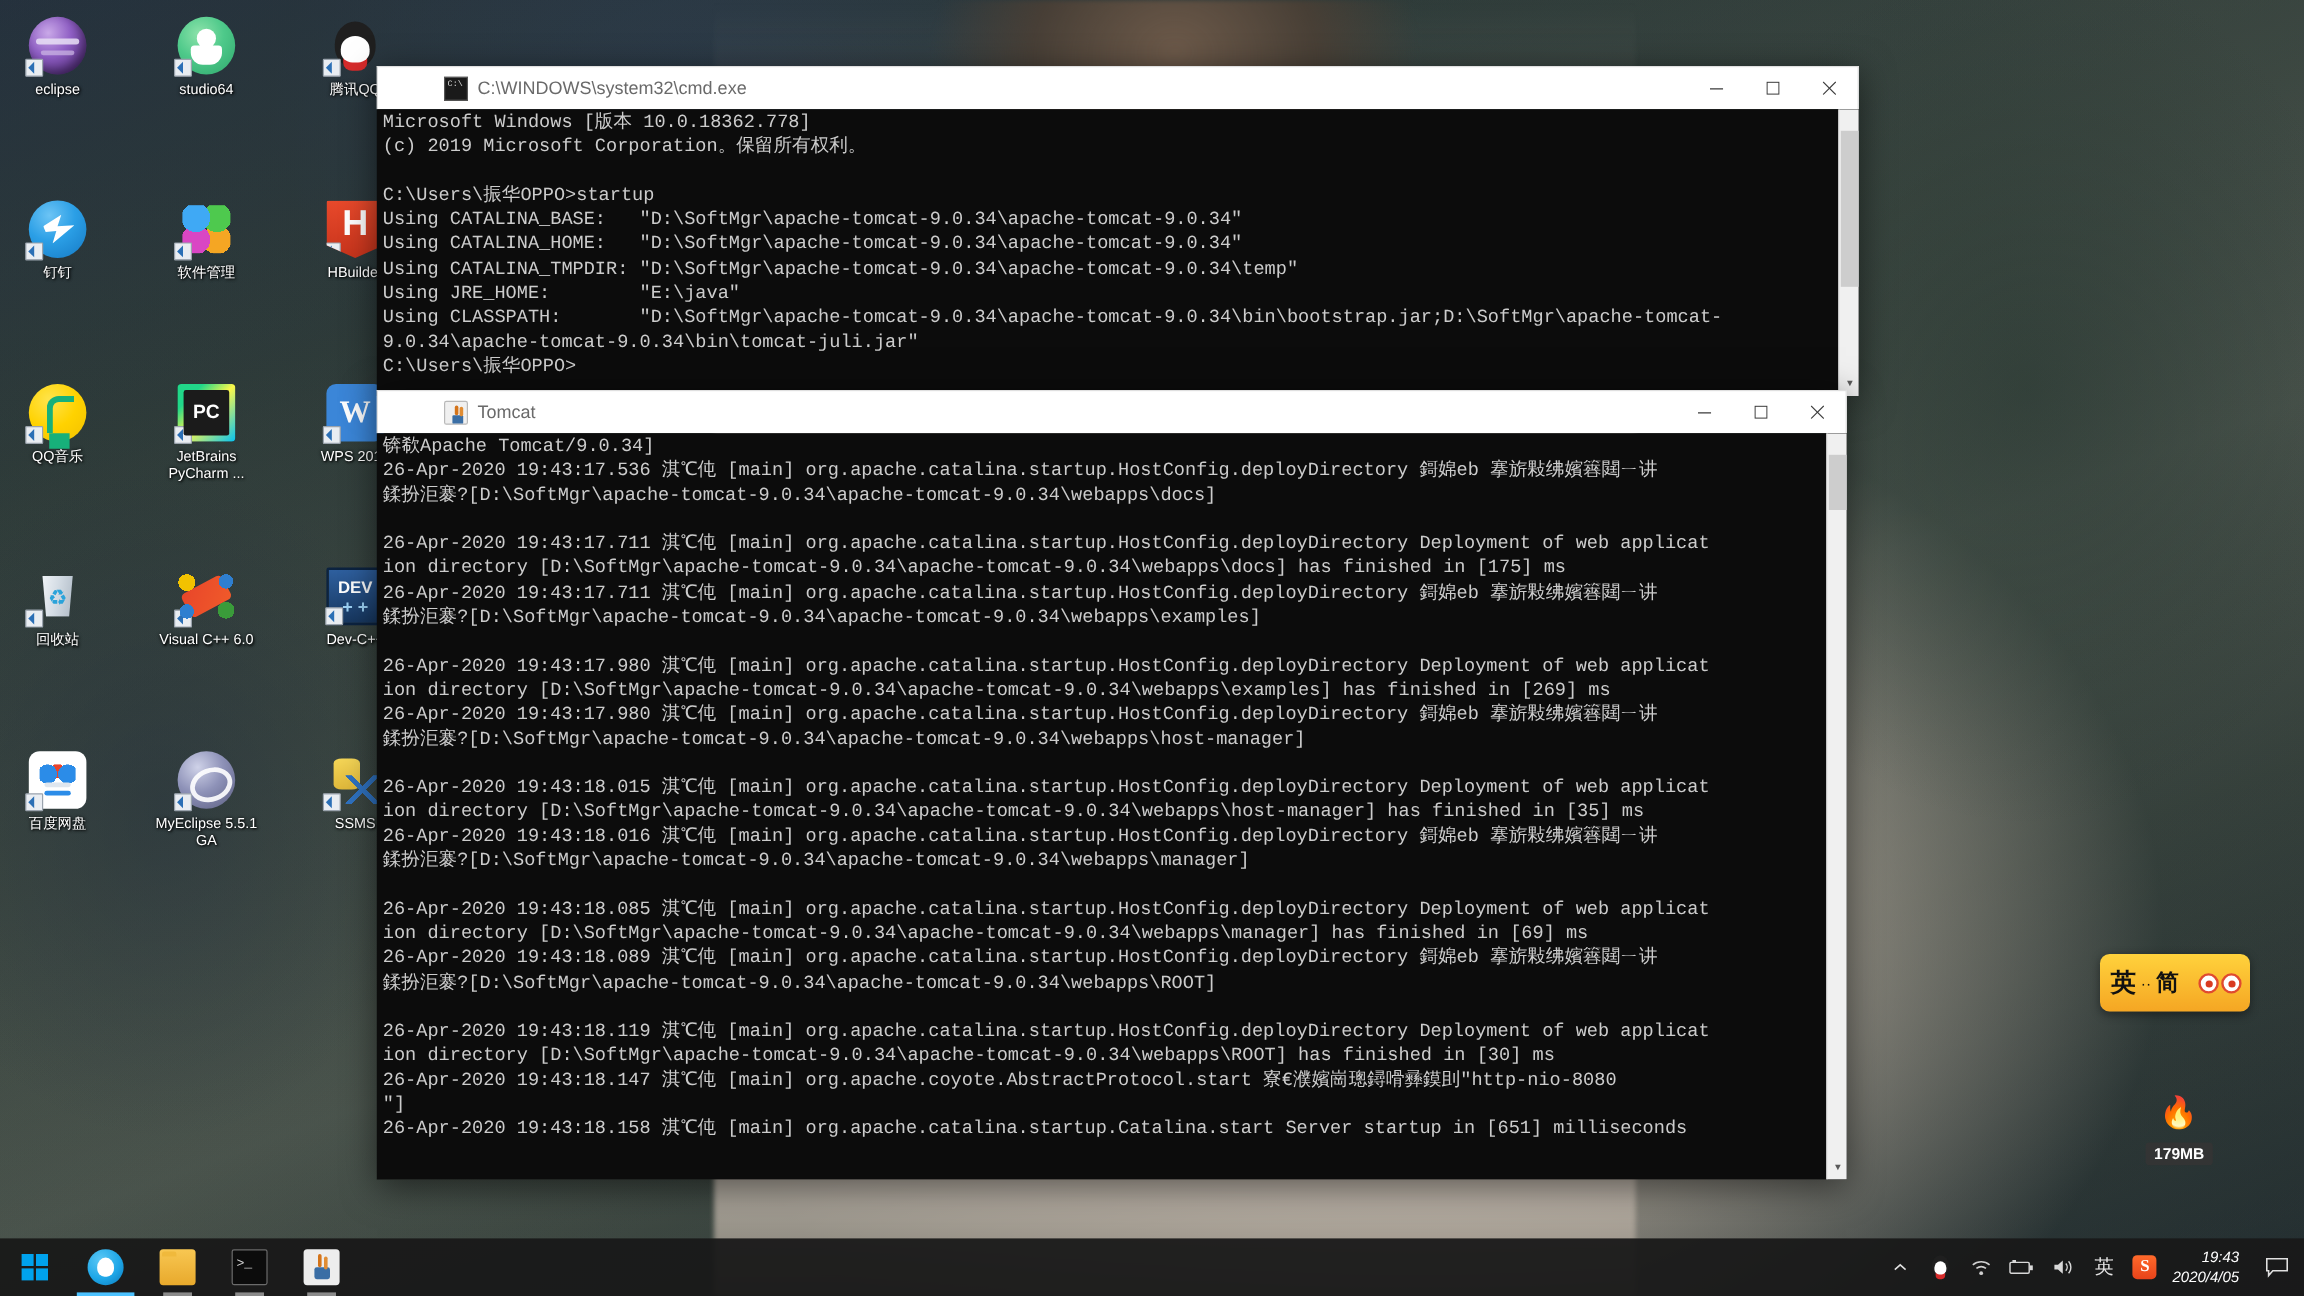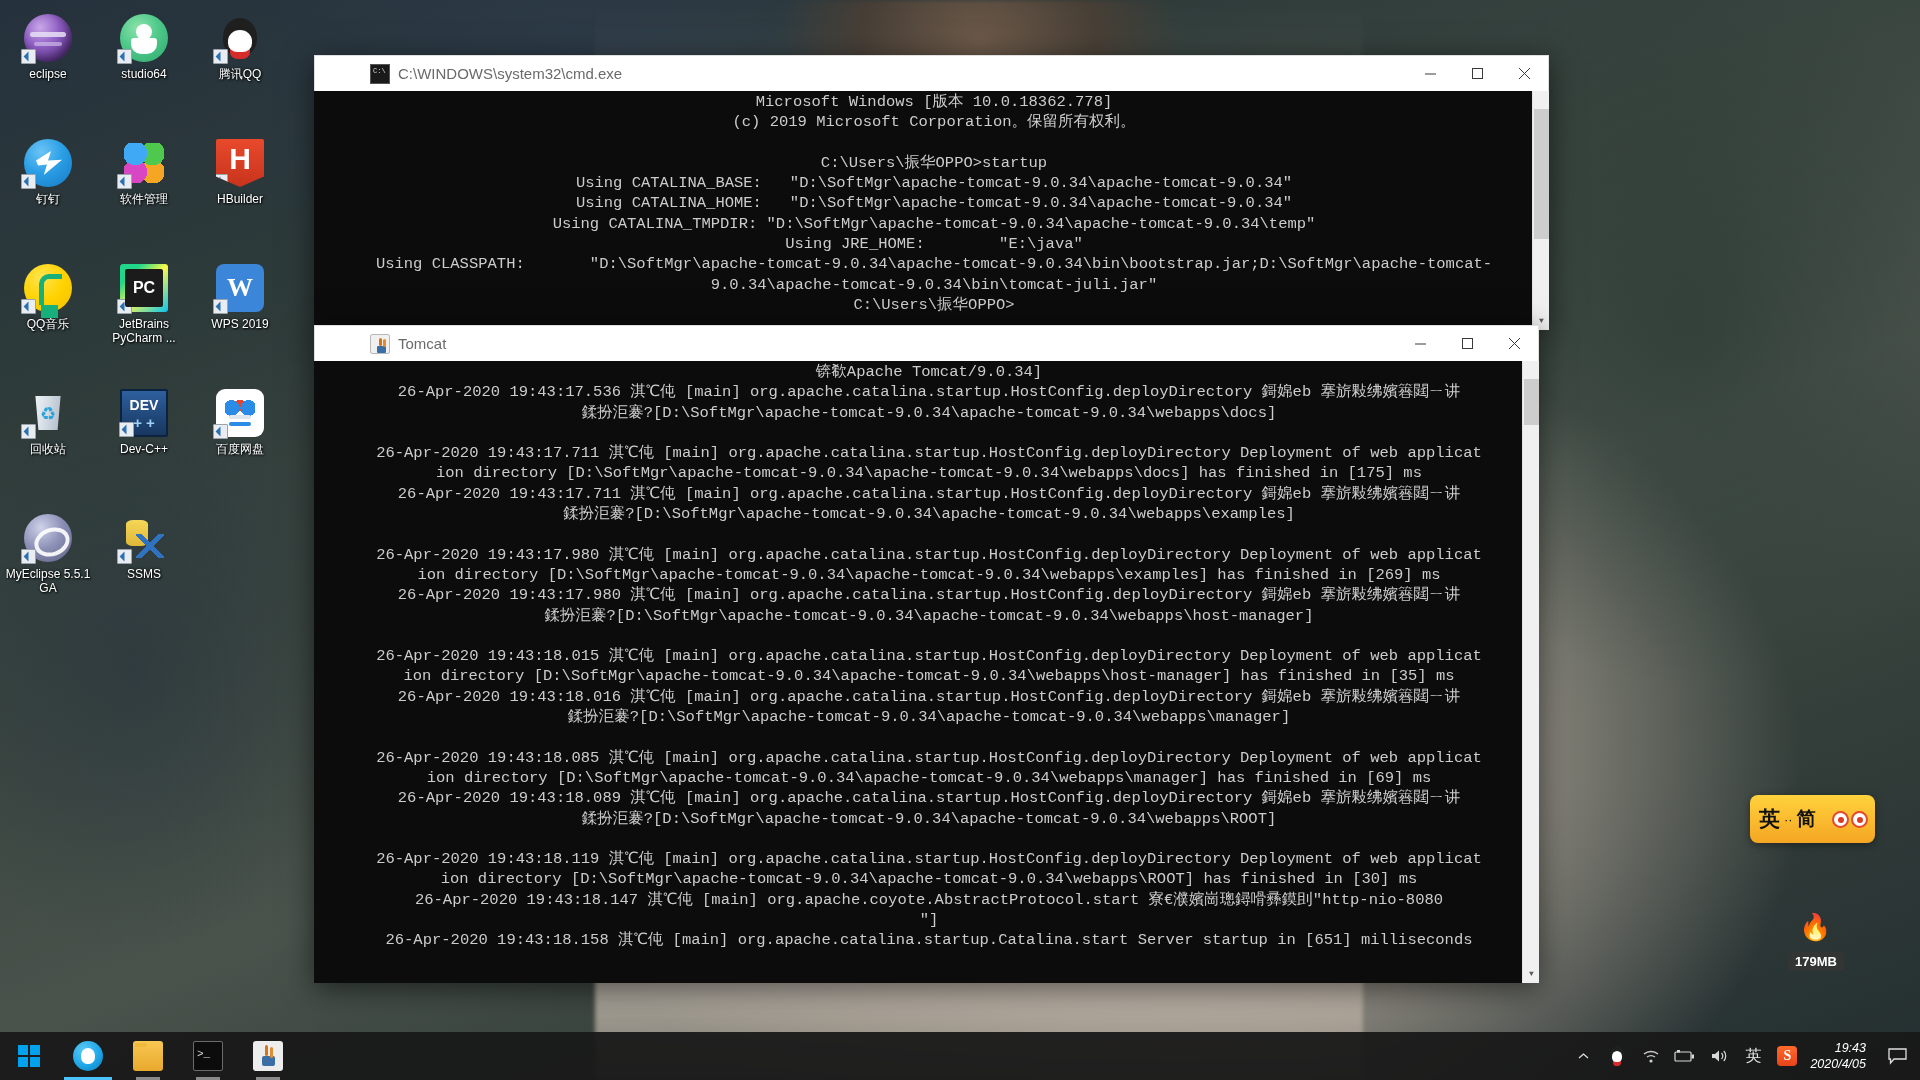--- a/index.html
+++ b/index.html
@@ -36,20 +36,21 @@
   }
 
   
   #icon-grid {
     position: absolute; left: 0; top: 8px;
     display: grid;
     grid-template-columns: repeat(3, 96px);
     grid-auto-rows: 125px;
     column-gap: 0; row-gap: 0;
     z-index: 2;
+    gap: 28px;
   }
   .dicon {
     width: 96px; height: 125px;
     display: flex; flex-direction: column; align-items: center;
     padding-top: 6px;
     cursor: default;
   }
   .dicon .glyph {
     width: 48px; height: 48px;
     position: relative;
@@ -193,21 +194,20 @@
   .console {
     background: #0c0c0c;
     color: #cccccc;
     font-family: "Liberation Mono", "DejaVu Sans Mono", monospace;
     font-size: 15.5px;
     line-height: 20.3px;
     white-space: pre;
     overflow: hidden;
     padding: 1px 0 0 5px;
     position: relative;
-    text-align: center;
   }
   .console .line { height: 20.3px; }
 
   
   .vscroll {
     position: absolute; top: 0; right: 0; bottom: 0; width: 17px;
     background: #f0f0f0; border-left: 1px solid #e4e4e4;
   }
   .vscroll .arrow {
     height: 17px; width: 17px;
@@ -335,20 +335,26 @@
         <span class="glyph ico-wps">
           <span class="shortcut-arrow"></span>
         </span>
         <span class="lbl">WPS 2019</span>
       </div>
       <div class="dicon">
         <span class="glyph ico-recycle">
           <span class="shortcut-arrow"></span>
         </span>
         <span class="lbl">回收站</span>
+      </div>
+      <div class="dicon">
+        <span class="glyph ico-vcpp">
+          <span class="shortcut-arrow"></span>
+        </span>
+        <span class="lbl">Visual C++ 6.0</span>
       </div>
       <div class="dicon">
         <span class="glyph ico-devcpp">
           <span class="shortcut-arrow"></span>
         </span>
         <span class="lbl">Dev-C++</span>
       </div>
       <div class="dicon">
         <span class="glyph ico-baidu">
           <span class="shortcut-arrow"></span>

